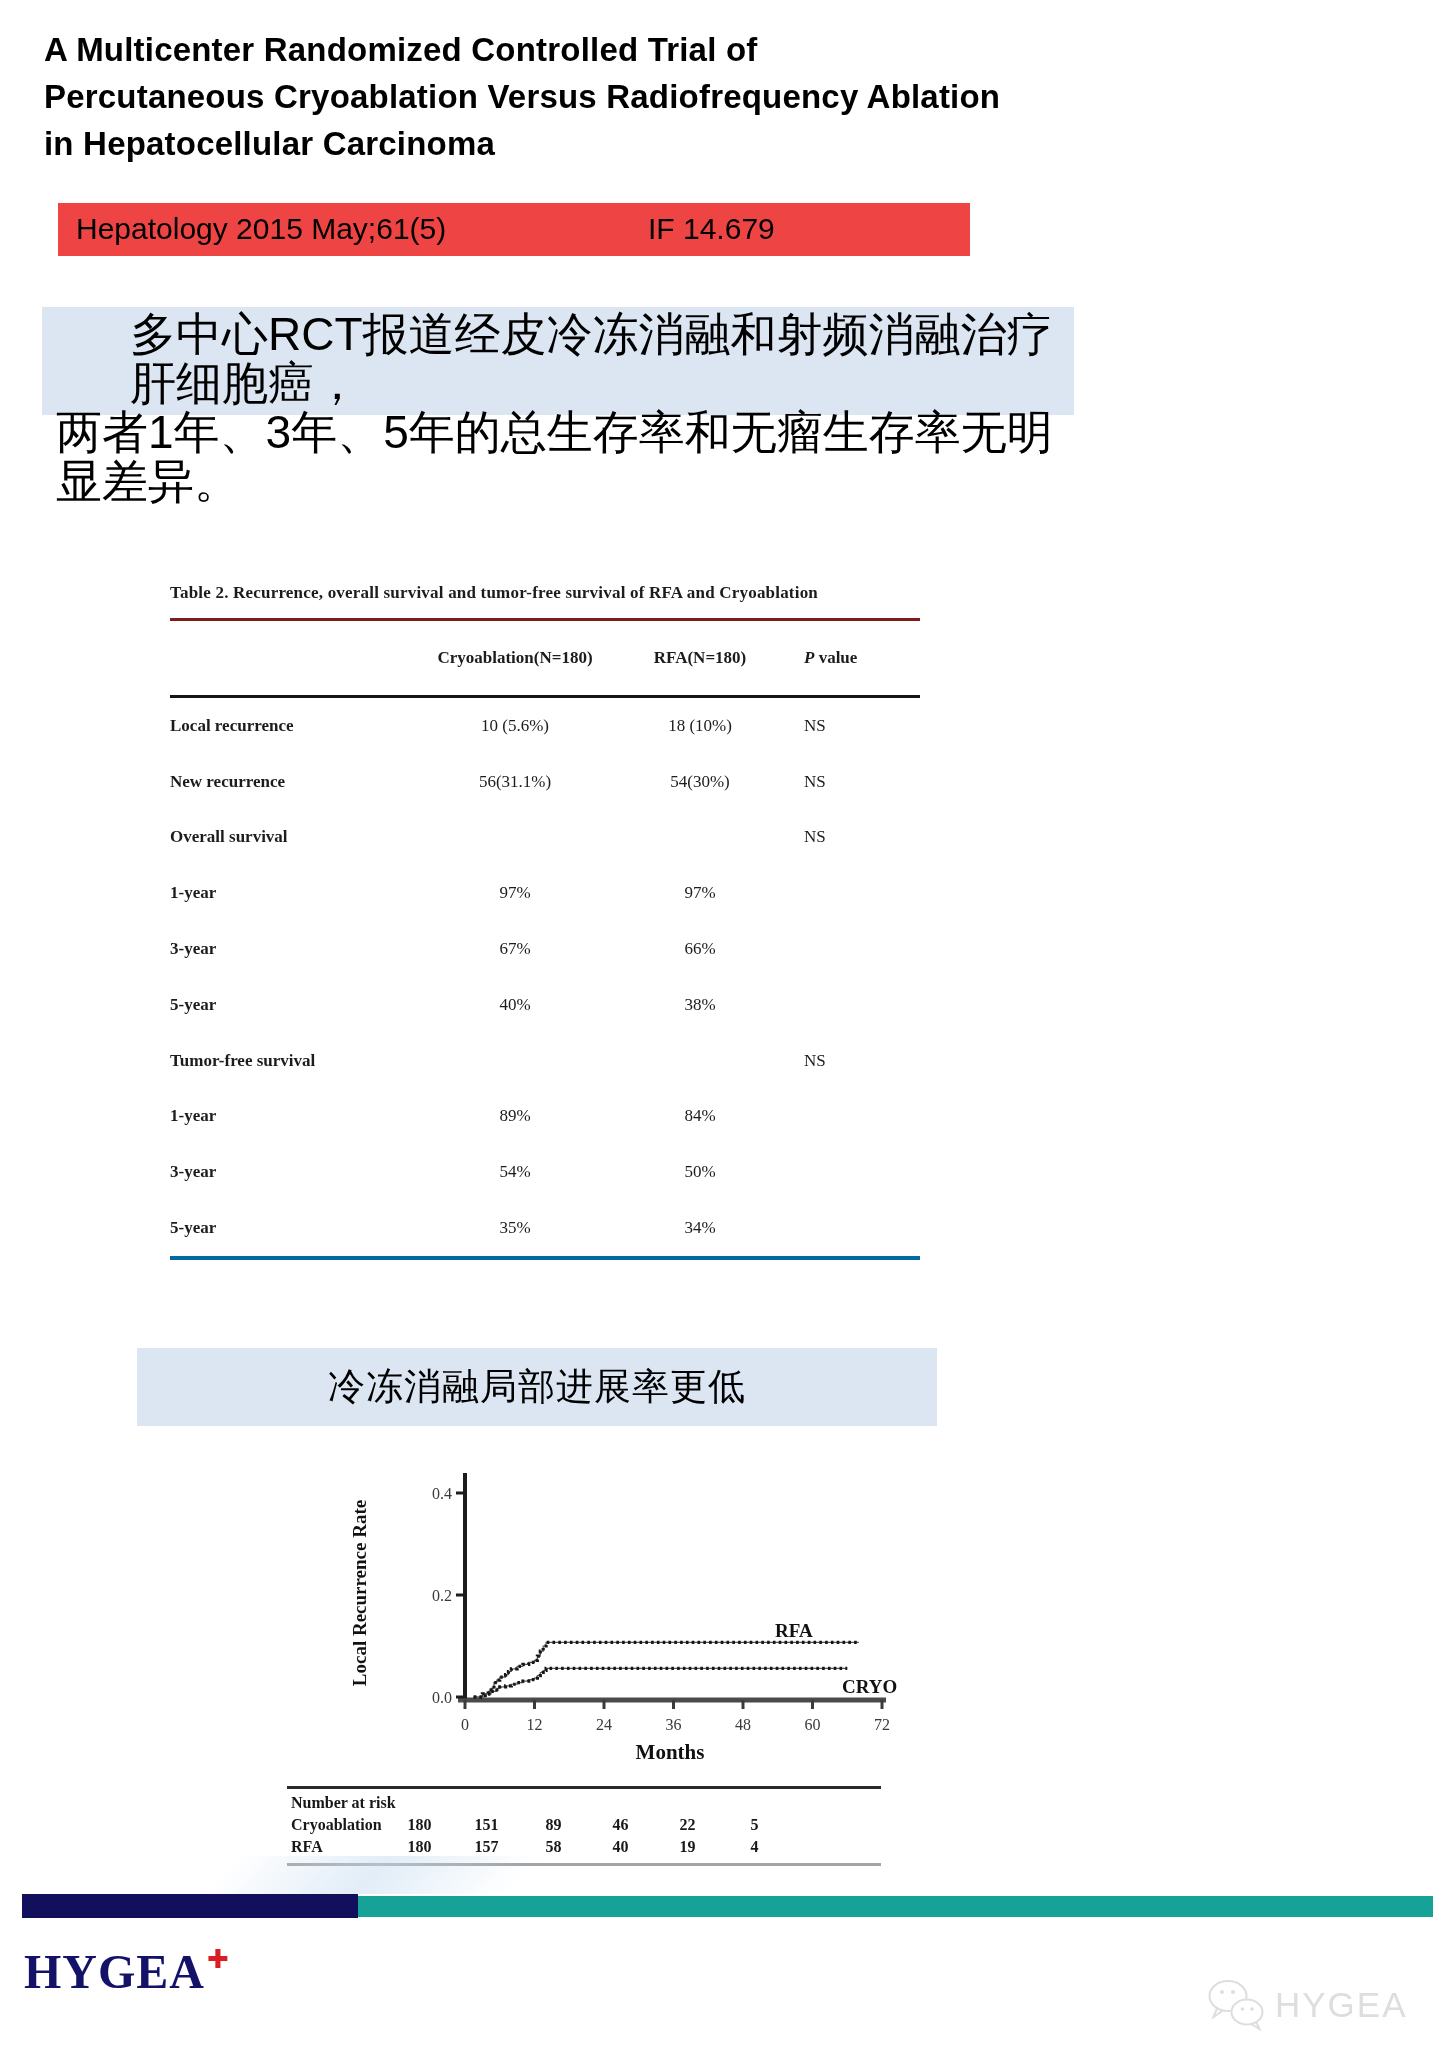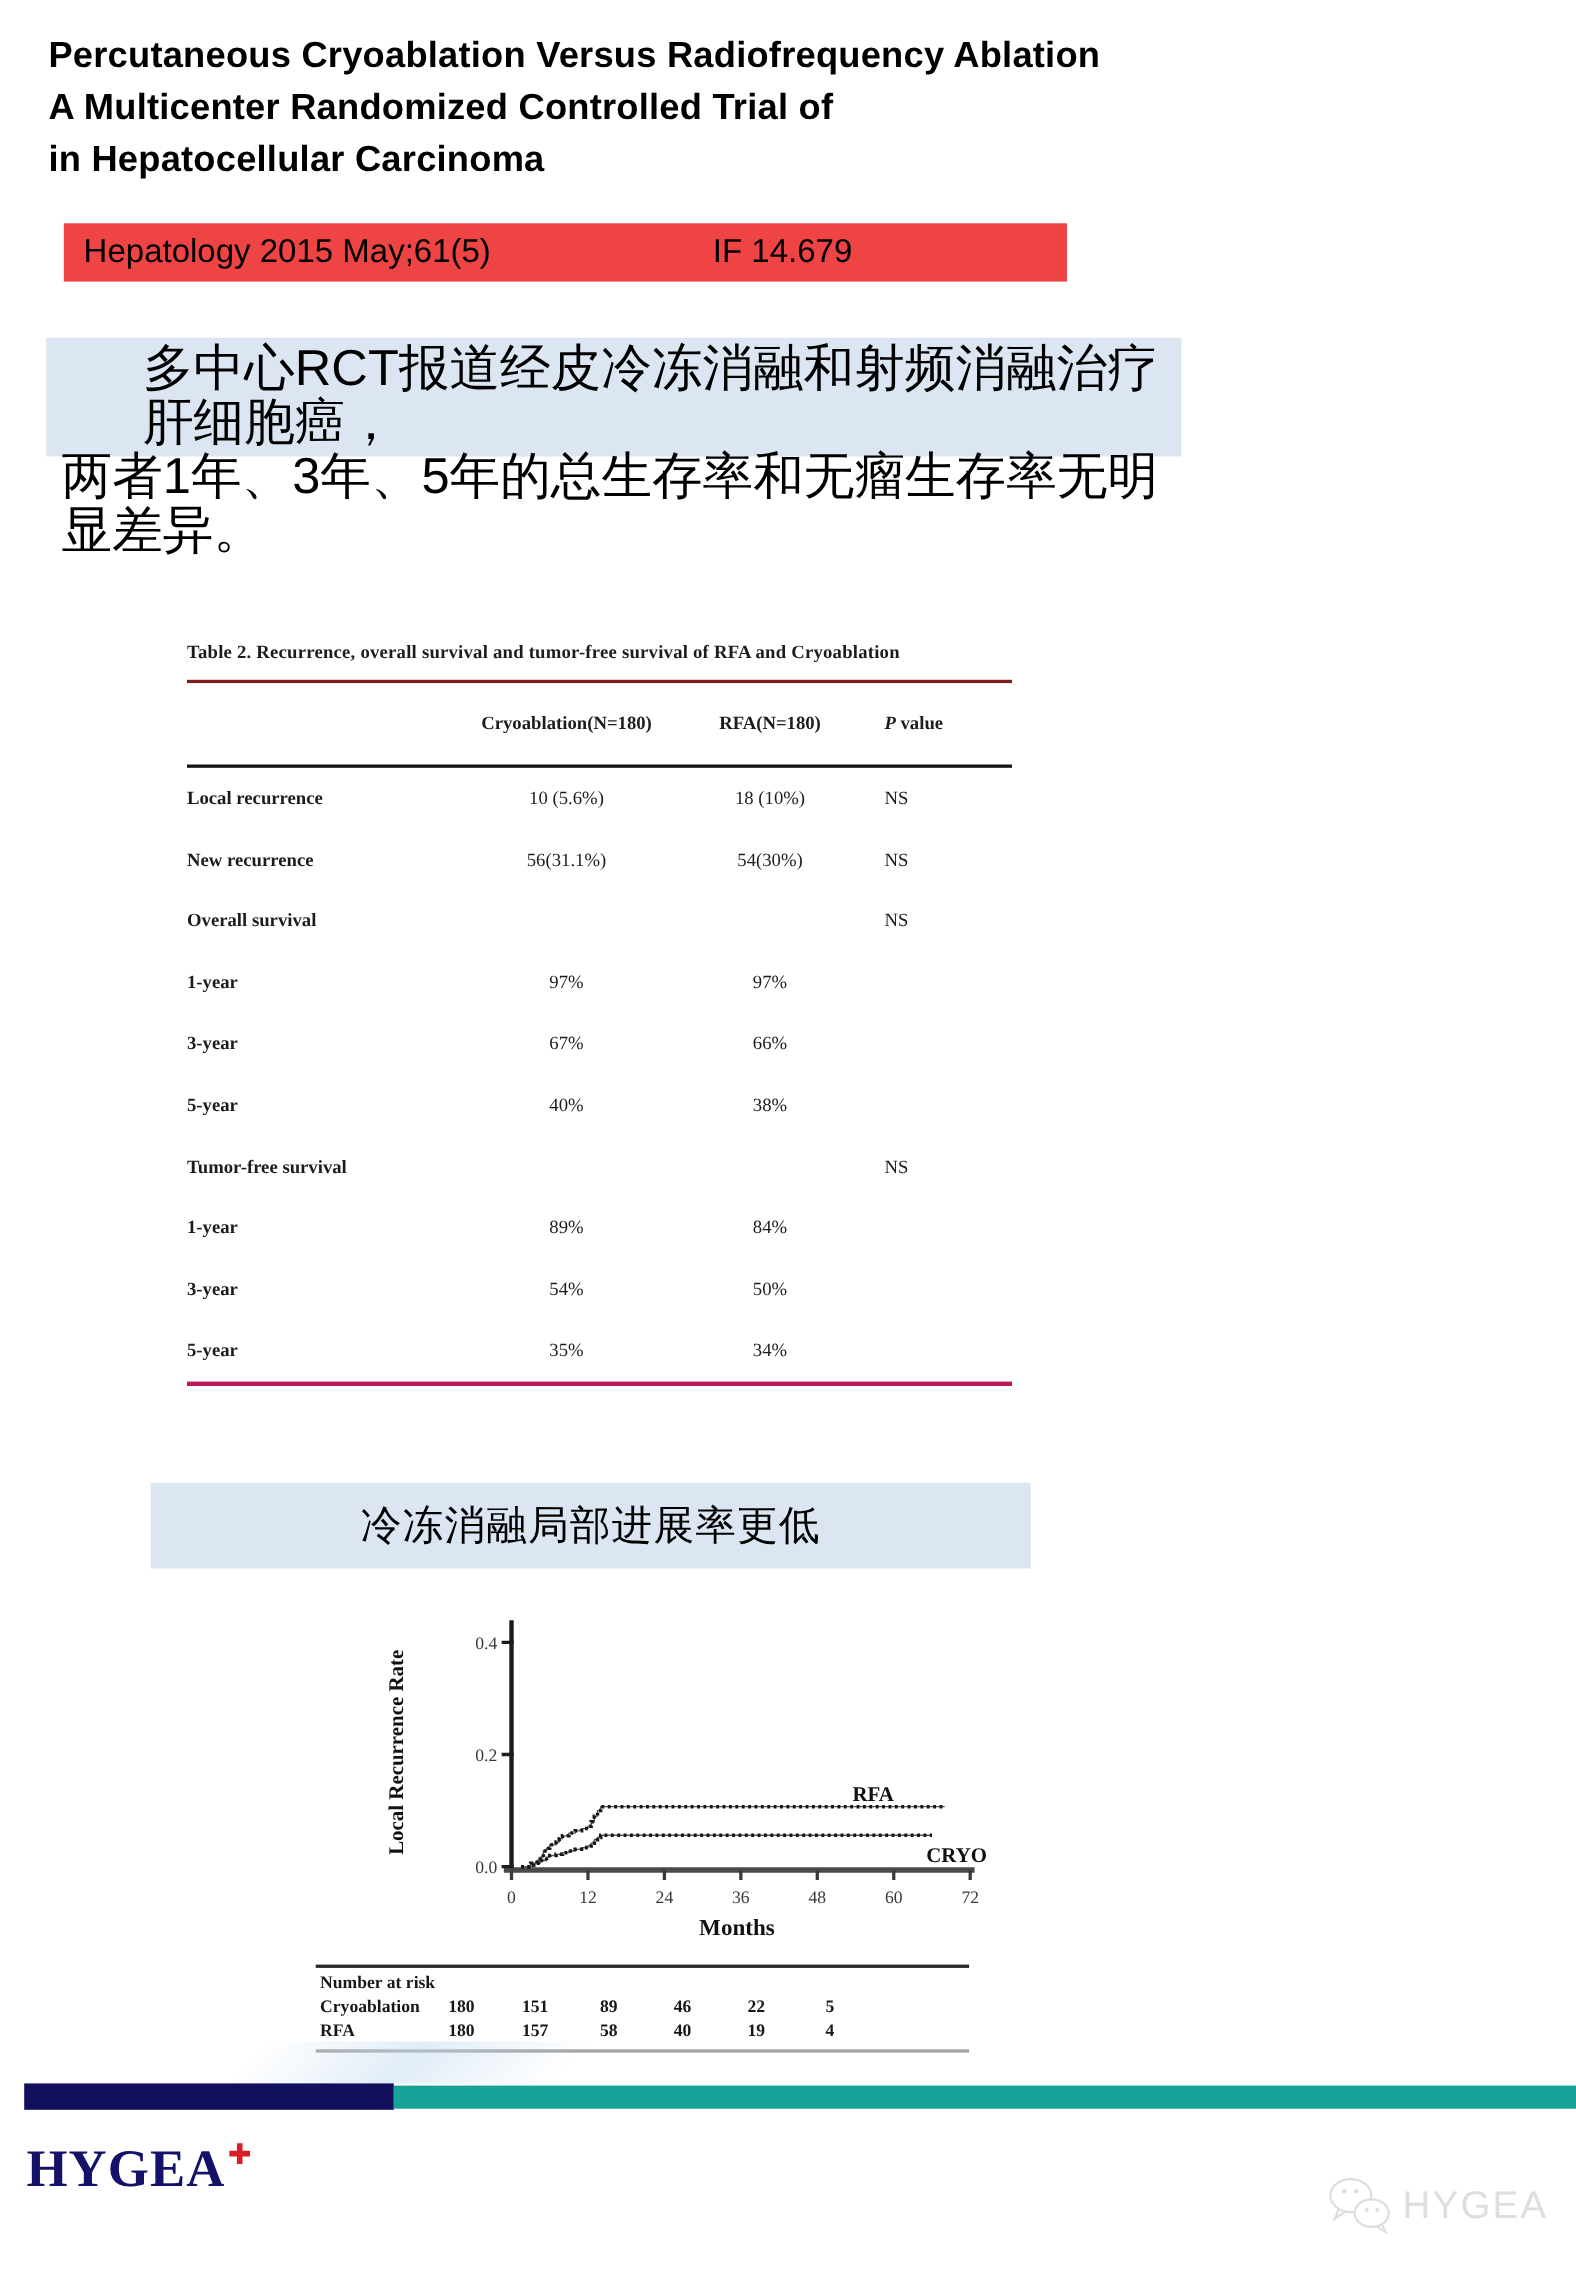--- a/index.html
+++ b/index.html
@@ -20,21 +20,21 @@
                font-size:46px;line-height:49px;padding-top:3px;box-sizing:border-box;}
   .summary-line1{padding-left:88px;}
   .summary-line2{padding-left:14px;}
 
   
   .paper-table{position:absolute;left:170px;top:583px;width:750px;
                font-family:"Liberation Serif",serif;color:#1c1c1c;}
   .pt-title{font-size:17px;font-weight:bold;margin-bottom:15px;letter-spacing:.2px;}
   .pt-head{display:grid;grid-template-columns:250px 190px 180px 130px;height:74px;align-items:center;
            border-top:3px solid #7f1d1d;border-bottom:3px solid #151515;font-weight:bold;font-size:17px;}
-  .pt-body{border-bottom:4px solid #be185d;}
+  .pt-body{border-bottom:4px solid #0369a1;}
   .pt-row{display:grid;grid-template-columns:250px 190px 180px 130px;height:55.8px;align-items:center;
           font-size:17px;}
   .pt-cell-label{font-weight:bold;}
   .pt-cell-val{text-align:center;}
   .pt-cell-p{padding-left:14px;}
   .pt-head .pt-cell-p .p-ital{font-style:italic;}
 
   
   .section-header{position:absolute;left:137px;top:1348px;width:800px;height:78px;background:#dce6f2;
                   display:flex;align-items:center;justify-content:center;
@@ -65,22 +65,22 @@
 
   .watermark{position:absolute;left:1205px;top:1978px;display:flex;align-items:center;gap:6px;}
   .watermark-text{font-size:35px;color:#dedede;letter-spacing:2px;font-family:"Liberation Sans",sans-serif;}
 </style>
 </head>
 <body>
 
 <div class="page">
 
   <div class="title">
+    <div>A Multicenter Randomized Controlled Trial of</div>
     <div>Percutaneous Cryoablation Versus Radiofrequency Ablation</div>
-    <div>A Multicenter Randomized Controlled Trial of</div>
     <div>in Hepatocellular Carcinoma</div>
   </div>
 
   <div class="journal-bar">
     <span class="journal-citation">Hepatology 2015 May;61(5)</span>
     <span class="journal-if">IF 14.679</span>
   </div>
 
   <div class="summary-box">
     <div class="summary-line1">多中心RCT报道经皮冷冻消融和射频消融治疗肝细胞癌，</div>

